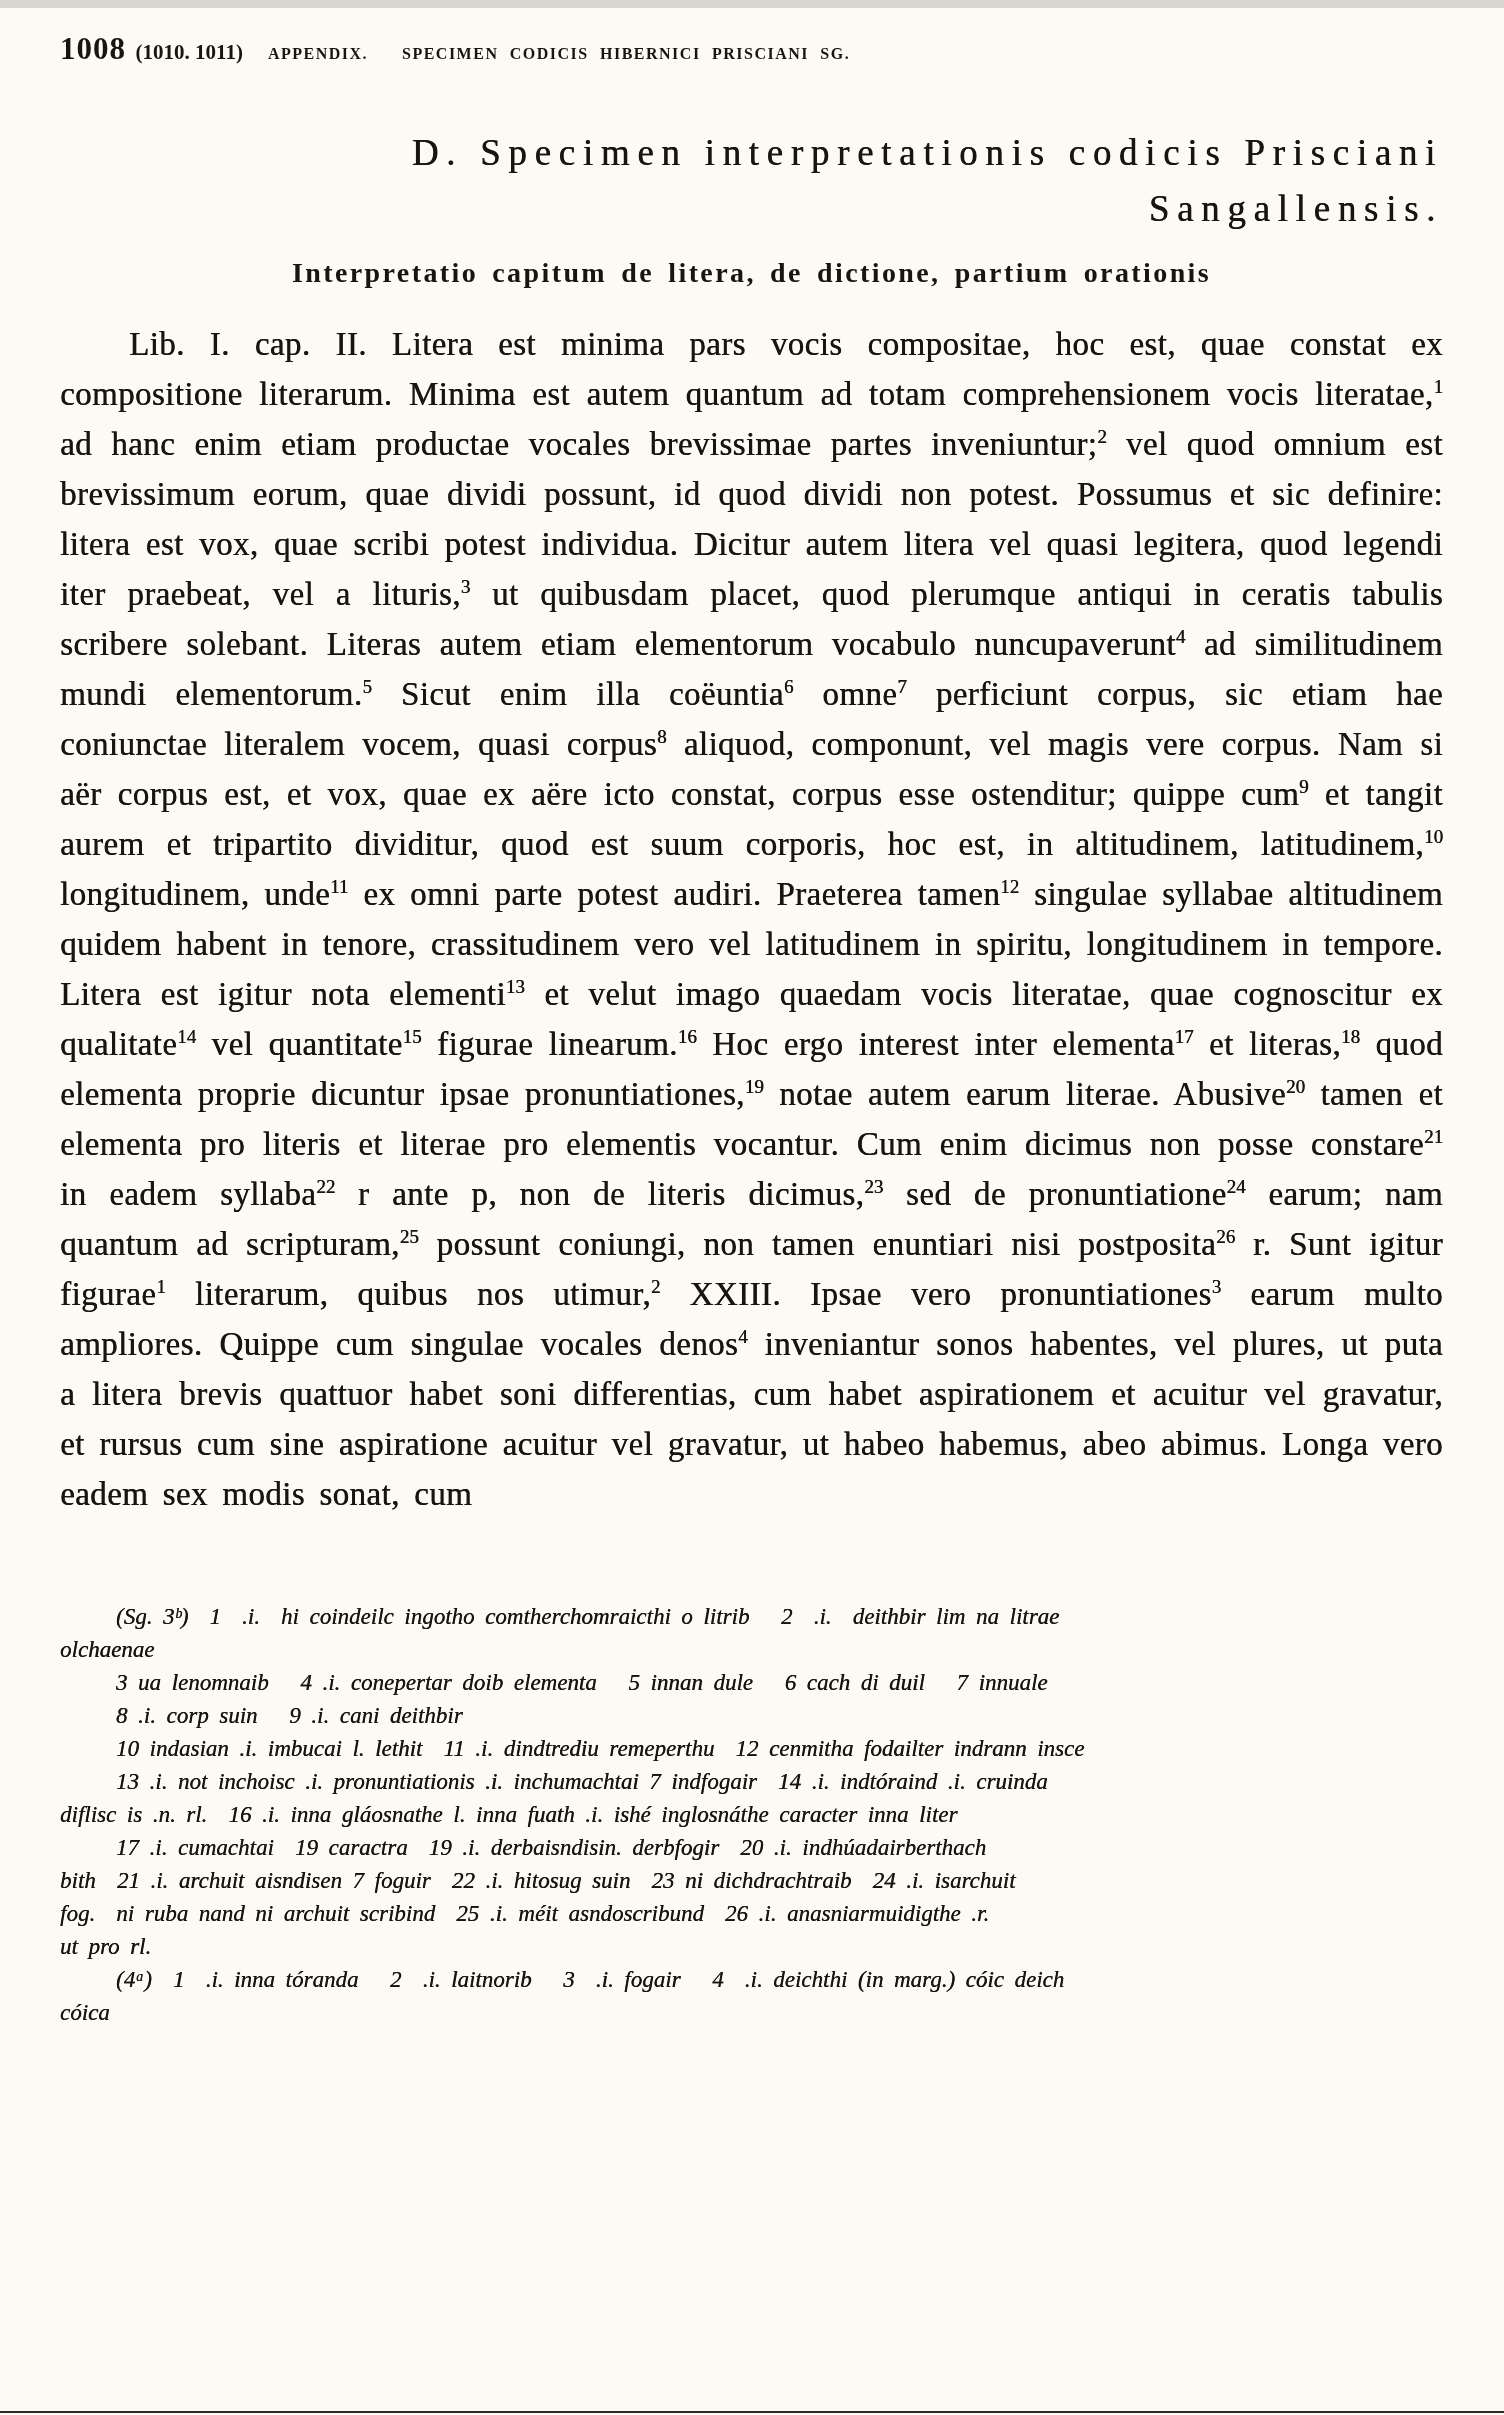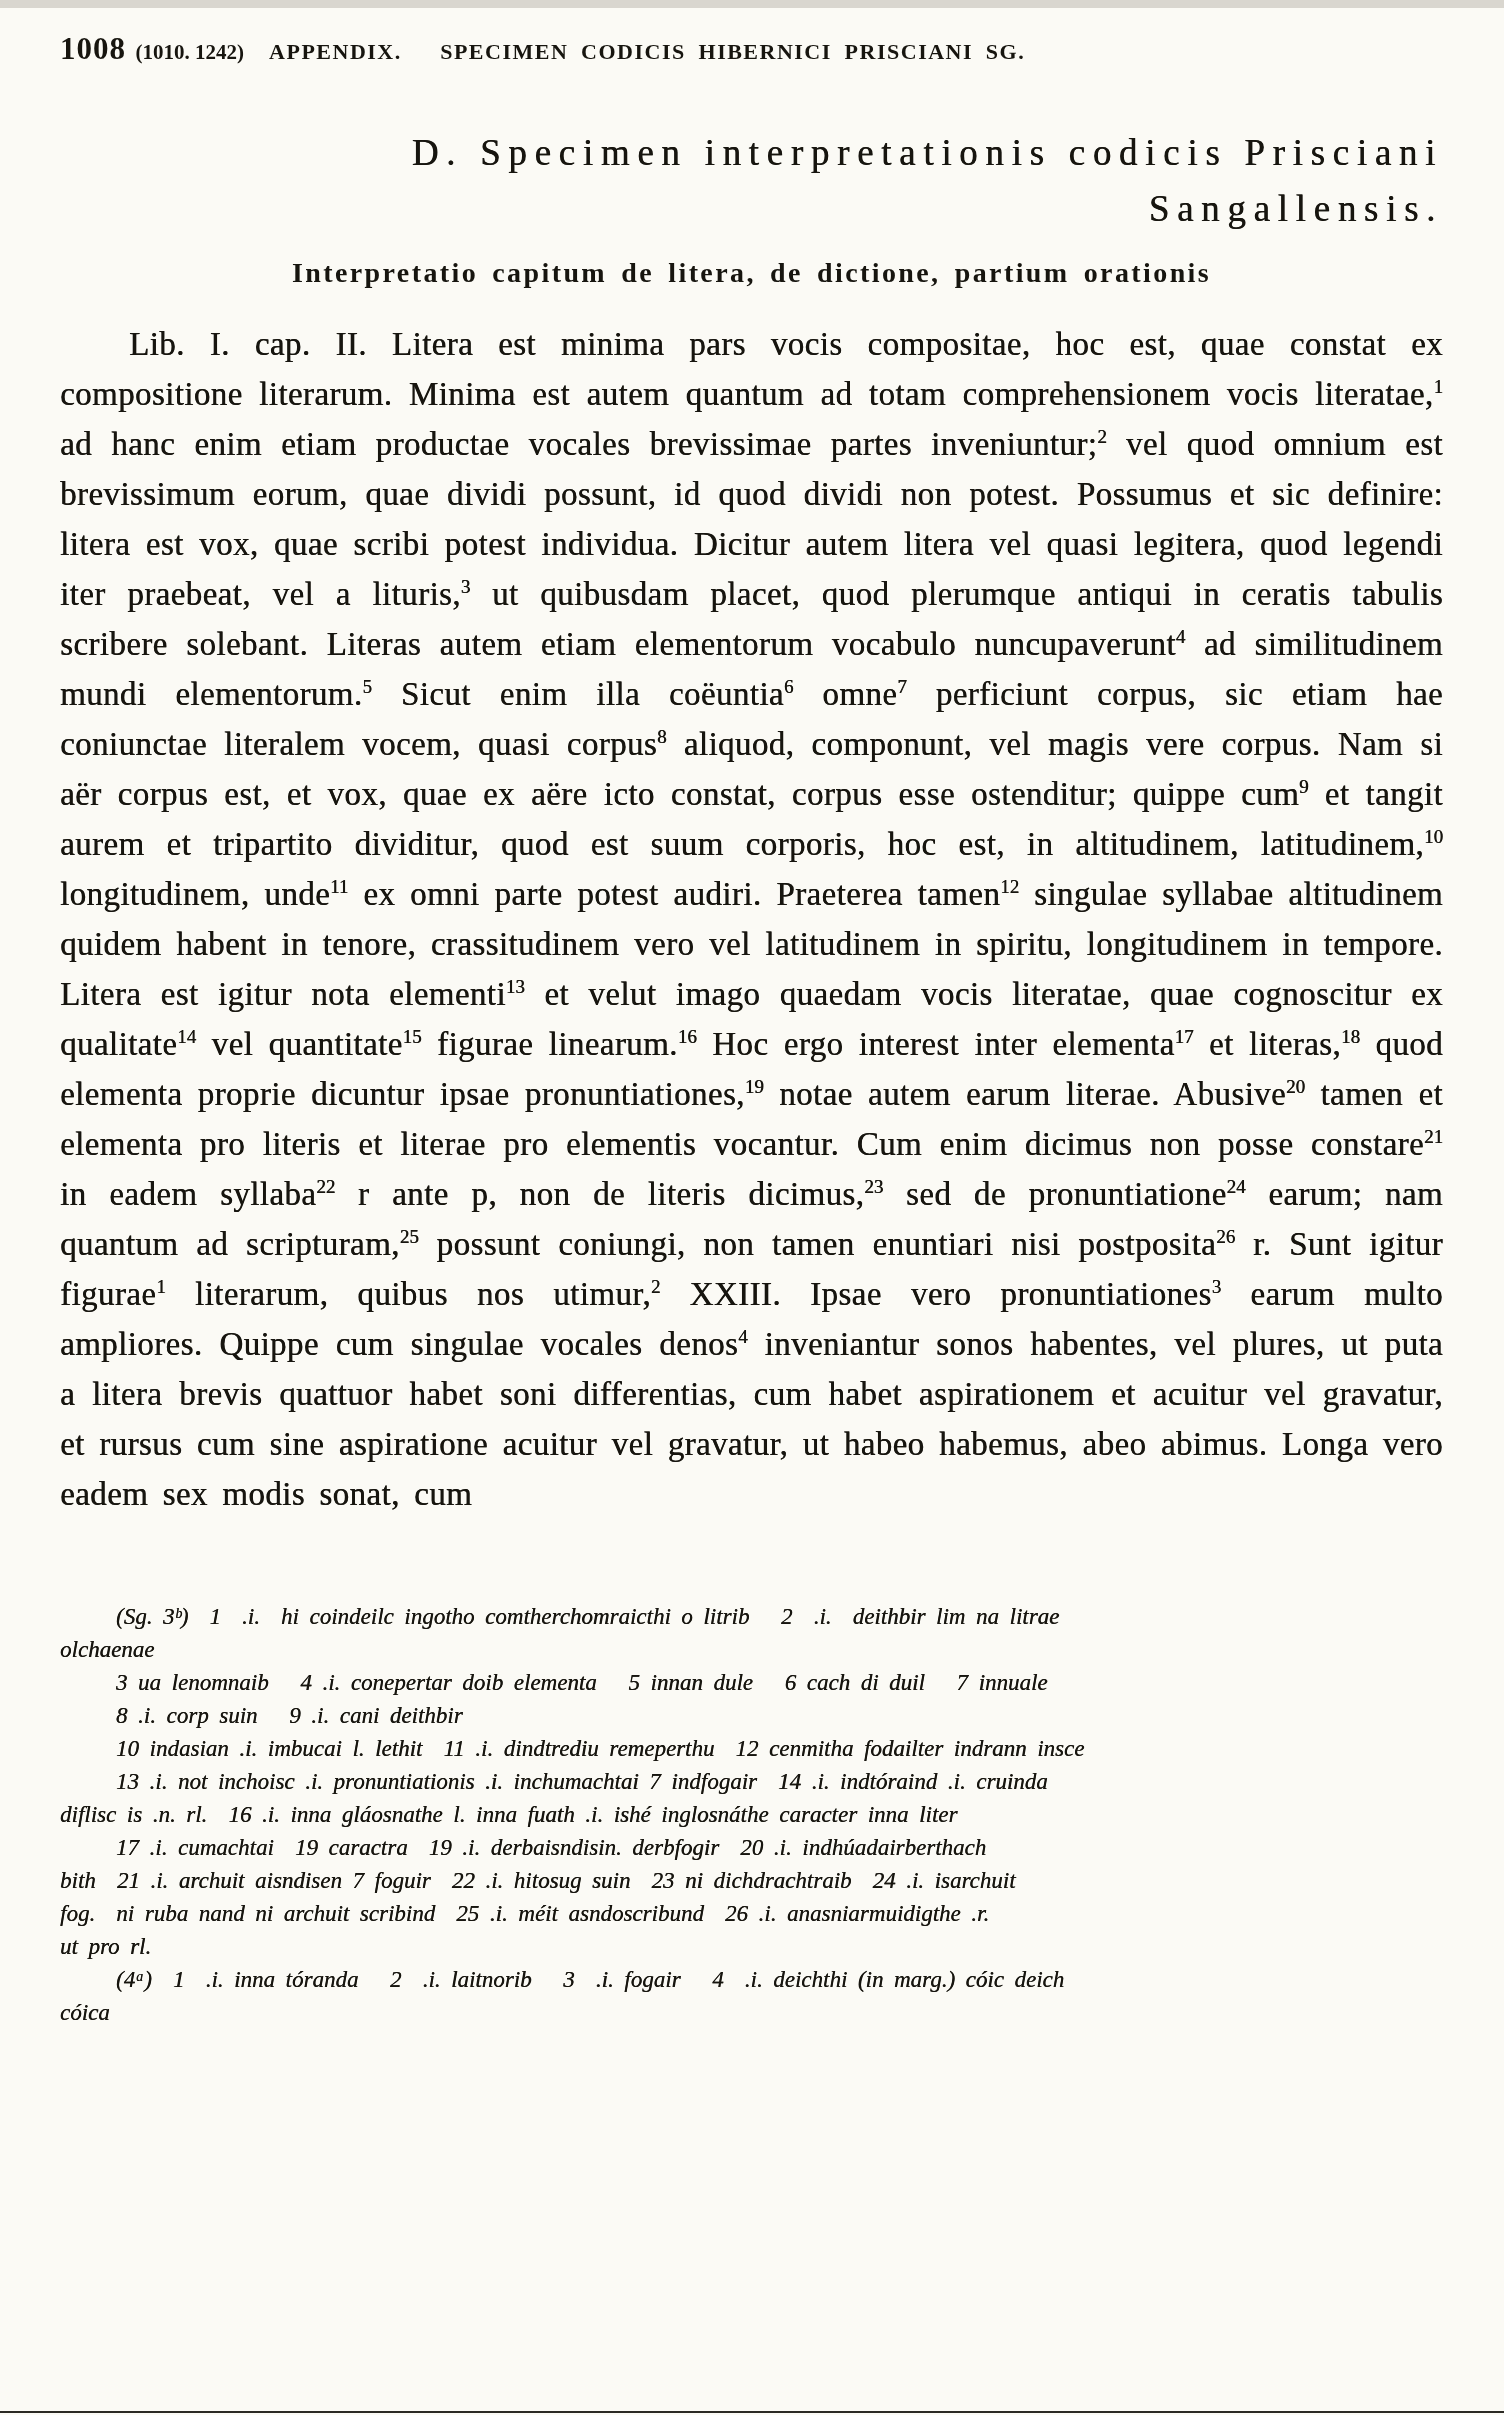--- a/index.html
+++ b/index.html
@@ -25,21 +25,21 @@
     font-size: 31px;
     font-weight: bold;
     letter-spacing: 1px;
   }
   .page-alt {
     font-size: 21px;
     font-weight: bold;
     margin-left: 9.6px;
   }
   .running-title {
-    font-size: 22px;
+    font-size: 16px;
     font-weight: bold;
     letter-spacing: 1.5px;
     word-spacing: 5.8px;
     margin-left: 25px;
     text-align: right;
   }
   .title { text-align: right; font-weight: normal; margin-bottom: 13.4px; }
   .title-line {
     display: block;
     font-size: 37px;
@@ -89,21 +89,21 @@
     border-top: 2.9px solid #2b2a24;
   }
 </style>
 </head>
 <body>
 
 <div class="page">
 
   <header class="running-head">
     <span class="page-num">1008</span>
-    <span class="page-alt">(1010. 1242)</span>
+    <span class="page-alt">(1010. 1011)</span>
     <span class="running-title">APPENDIX.   SPECIMEN CODICIS HIBERNICI PRISCIANI SG.</span>
   </header>
 
   <h1 class="title">
     <span class="title-line">D. Specimen interpretationis codicis Prisciani</span>
     <span class="title-line">Sangallensis.</span>
   </h1>
 
   <h2 class="subtitle">
     <span class="subtitle-line">Interpretatio capitum de litera, de dictione, partium orationis</span>

